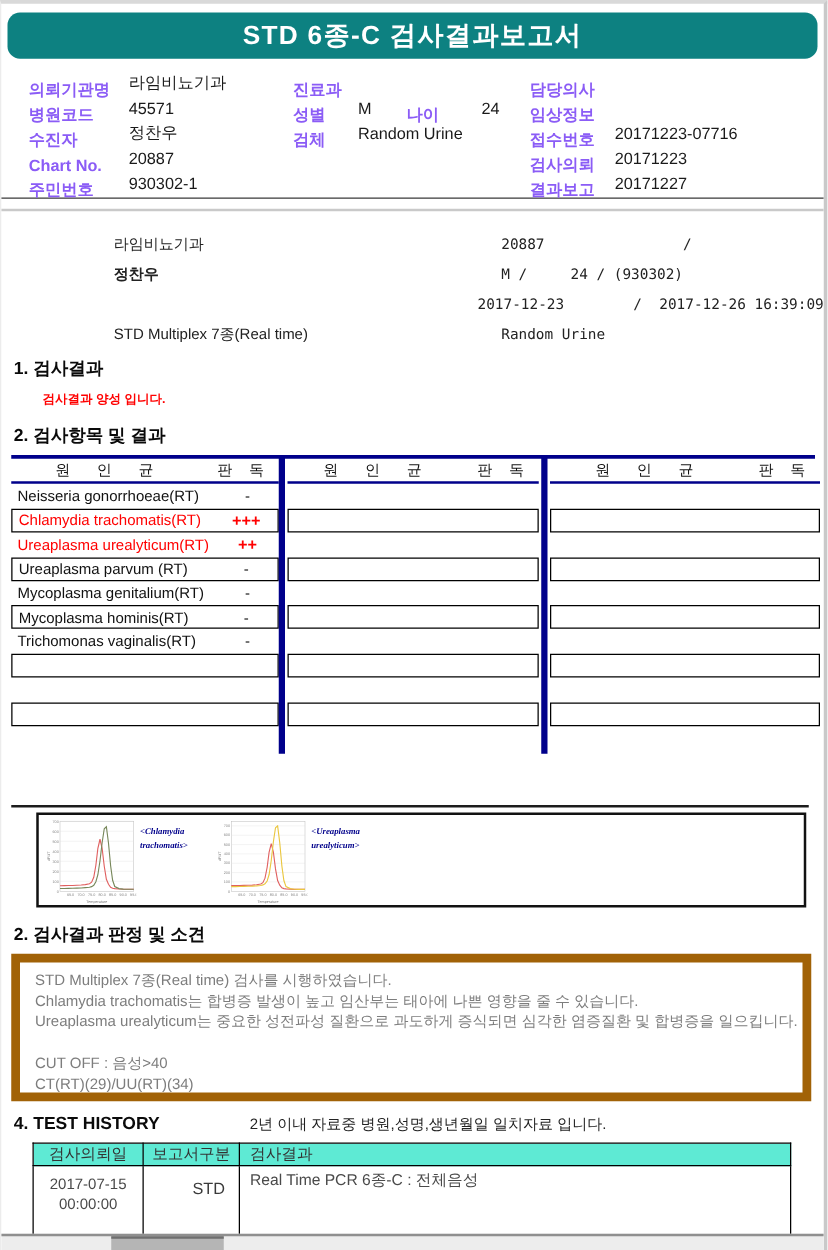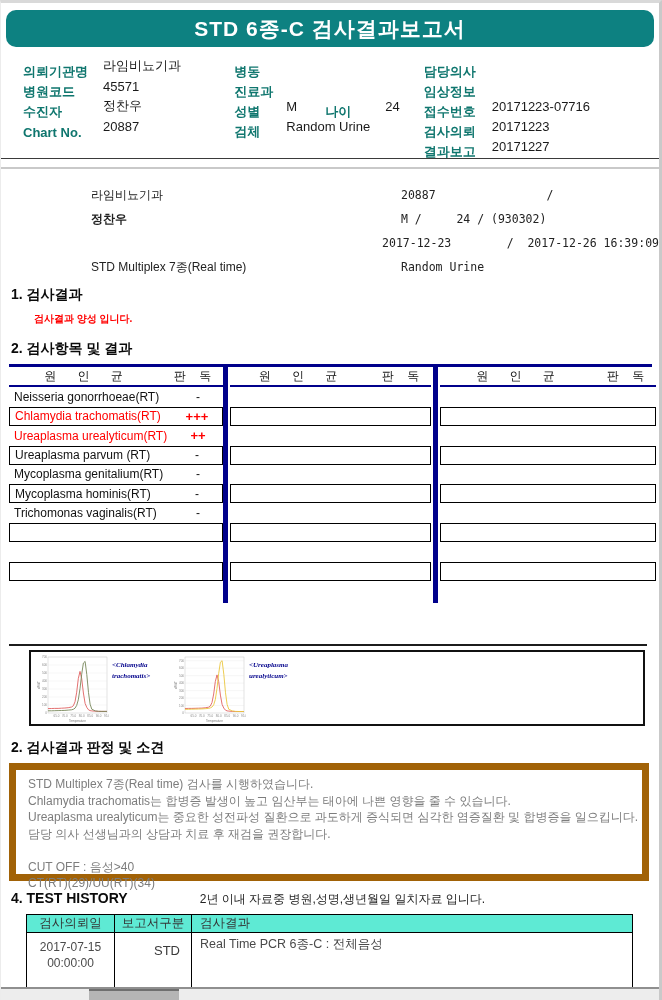--- a/index.html
+++ b/index.html
@@ -15,21 +15,21 @@
     margin:7px 5px 0 5px; height:37px; background:#0d8181;
     color:#fff; font-size:21px; font-weight:bold; text-align:center; line-height:37px;
     letter-spacing:1px;
     border-radius:10px;
   }
   
   .patient-info { display:flex; margin-top:9px; padding-left:22px; }
   .pi-col { display:flex; flex-direction:column; }
   .pi-col1 { width:212px; } .pi-col2 { width:190px; } .pi-col3 { width:236px; }
   .pi-row { display:flex; height:20px; align-items:center; font-size:13px; }
-  .pi-label { font-weight:bold; color:#0f766e;margin-top:12px; }
+  .pi-label { font-weight:bold; color:#8b5cf6;margin-top:12px; }
   .pi-col1 .pi-label { width:80px; } .pi-col2 .pi-label { width:52px; } .pi-col3 .pi-label { width:68px; }
   .pi-value { color:#1a1a1a; white-space:pre; }
   .pi-label2 { font-weight:bold; margin-left:28px; margin-right:8px; }
   
   .hr-dark { margin:2px 0 0 0; border-top:1px solid #3a3a3a; }
   .hr-gray { margin:8px 0 0 0; border-top:2px solid #c9c9c9; }
   
   .summary { margin-top:14px; font-size:12px; color:#222; }
   .sum-row { display:flex; height:24px; align-items:center; }
   .sum-left { margin-left:90px; width:300px; white-space:pre; }
@@ -99,26 +99,26 @@
           <span class="pi-value">45571</span>
         </div>
         <div class="pi-row">
           <span class="pi-label">수진자</span>
           <span class="pi-value">정찬우</span>
         </div>
         <div class="pi-row">
           <span class="pi-label">Chart No.</span>
           <span class="pi-value">20887</span>
         </div>
+        <div class="pi-row">
+          <span class="pi-label">주민번호</span>
+          <span class="pi-value">930302-1</span>
+        </div>
       </div>
     <div class="pi-col pi-col2">
-        <div class="pi-row">
-          <span class="pi-label">병동</span>
-          <span class="pi-value"></span>
-        </div>
         <div class="pi-row">
           <span class="pi-label">진료과</span>
           <span class="pi-value"></span>
         </div>
         <div class="pi-row">
           <span class="pi-label">성별</span>
           <span class="pi-value">M</span>
           <span class="pi-label pi-label2">나이</span>
           <span class="pi-value">24</span>
         </div>
@@ -393,21 +393,20 @@
           <div>urealyticum&gt;</div>
         </div>
       </div>
     </div>
 
   <div class="sec-title s3">2. 검사결과 판정 및 소견</div>
   <div class="opinion-box">
       <div class="op-line">STD Multiplex 7종(Real time) 검사를 시행하였습니다.</div>
       <div class="op-line">Chlamydia trachomatis는 합병증 발생이 높고 임산부는 태아에 나쁜 영향을 줄 수 있습니다.</div>
       <div class="op-line">Ureaplasma urealyticum는 중요한 성전파성 질환으로 과도하게 증식되면 심각한 염증질환 및 합병증을 일으킵니다.</div>
-      <div class="op-line">담당 의사 선생님과의 상담과 치료 후 재검을 권장합니다.</div>
       <div class="op-line">&nbsp;</div>
       <div class="op-line">CUT OFF : 음성&gt;40</div>
       <div class="op-line">CT(RT)(29)/UU(RT)(34)</div>
     </div>
 
   <div class="s4row">
     <div class="sec-title">4. TEST HISTORY</div>
     <div class="s4note">2년 이내 자료중 병원,성명,생년월일 일치자료 입니다.</div>
   </div>
 

